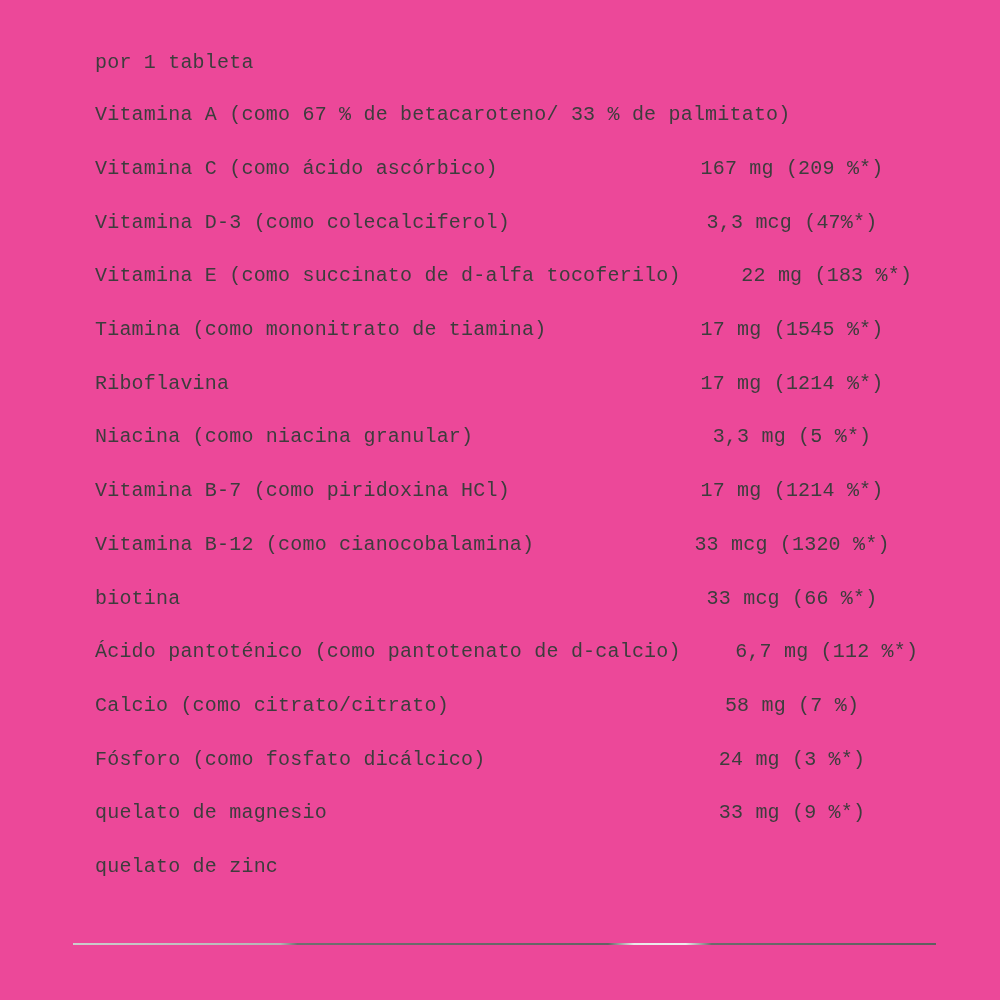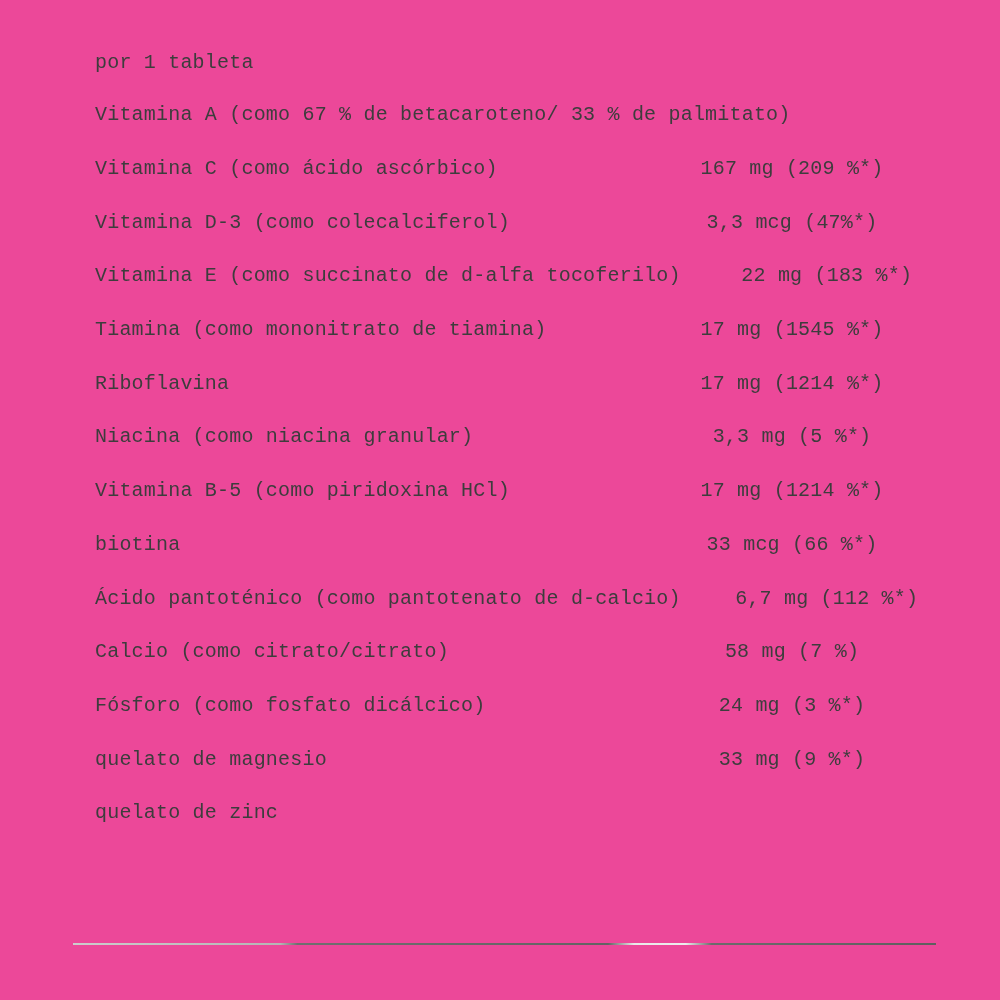--- a/index.html
+++ b/index.html
@@ -105,25 +105,29 @@
         <div class="label">Riboflavina</div>
         <div class="value">17 mg (1214 %*)</div>
       </div>
 
       <div class="nrow">
         <div class="label">Niacina (como niacina granular)</div>
         <div class="value">3,3 mg (5 %*)</div>
       </div>
 
       <div class="nrow">
-        <div class="label">Vitamina B-5 (como piridoxina HCl)</div>
+        <div class="label">Vitamina B-7 (como piridoxina HCl)</div>
         <div class="value">17 mg (1214 %*)</div>
       </div>
 
 
+      <div class="nrow">
+        <div class="label">Vitamina B-12 (como cianocobalamina)</div>
+        <div class="value">33 mcg (1320 %*)</div>
+      </div>
 
       <div class="nrow">
         <div class="label">biotina</div>
         <div class="value">33 mcg (66 %*)</div>
       </div>
 
       <div class="nrow">
         <div class="label">Ácido pantoténico (como pantotenato de d-calcio)</div>
         <div class="value">6,7 mg (112 %*)</div>
       </div>

